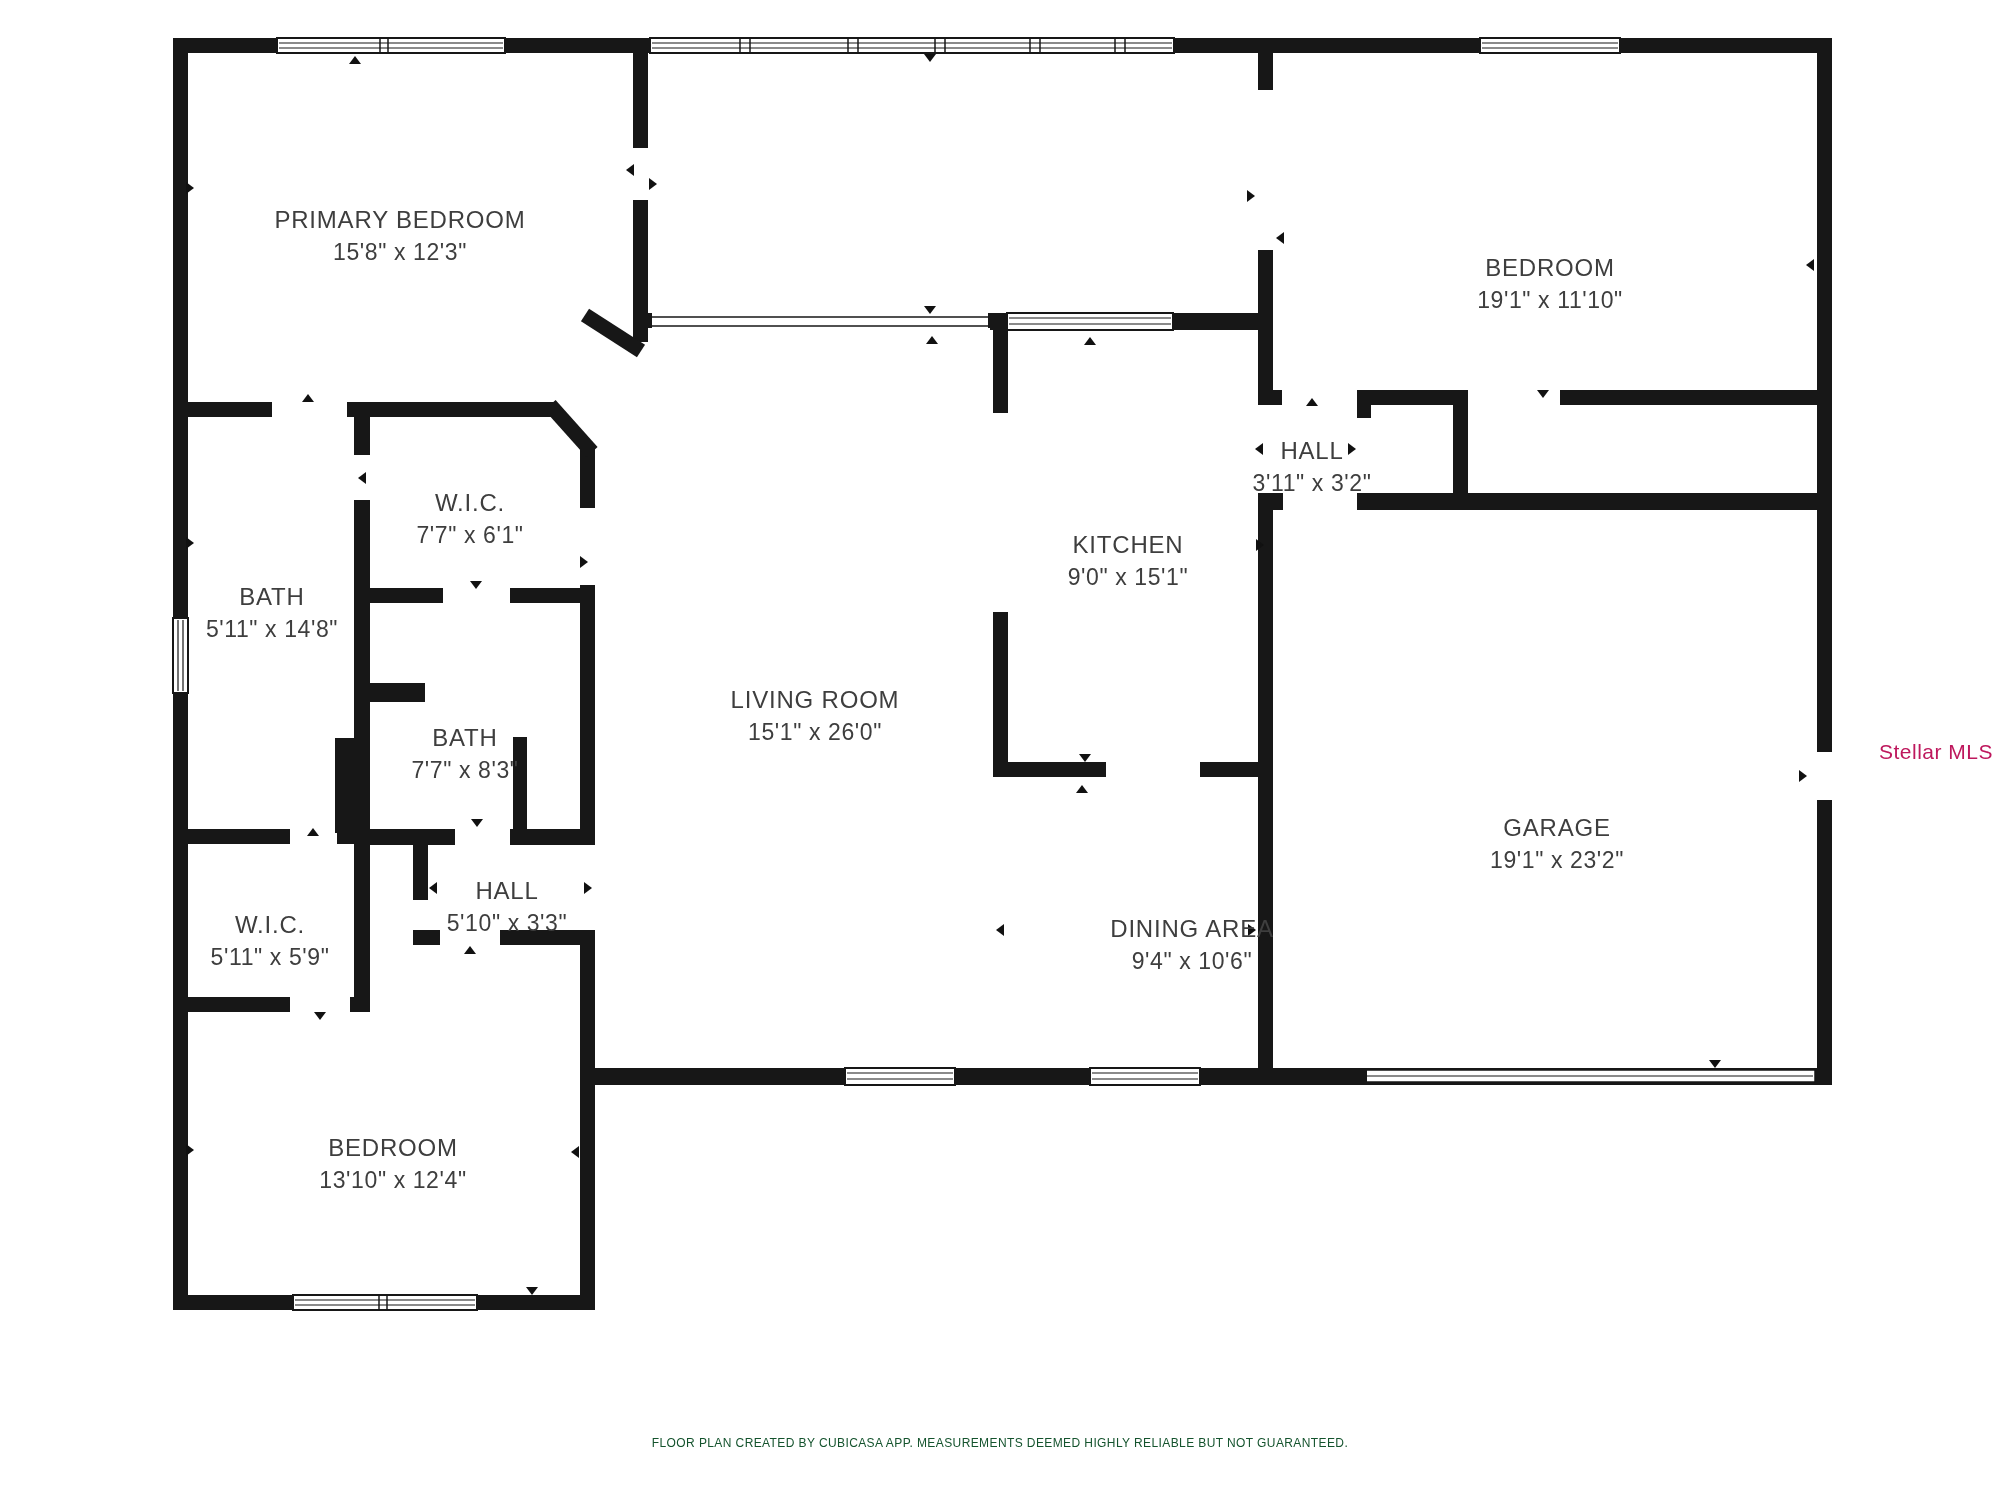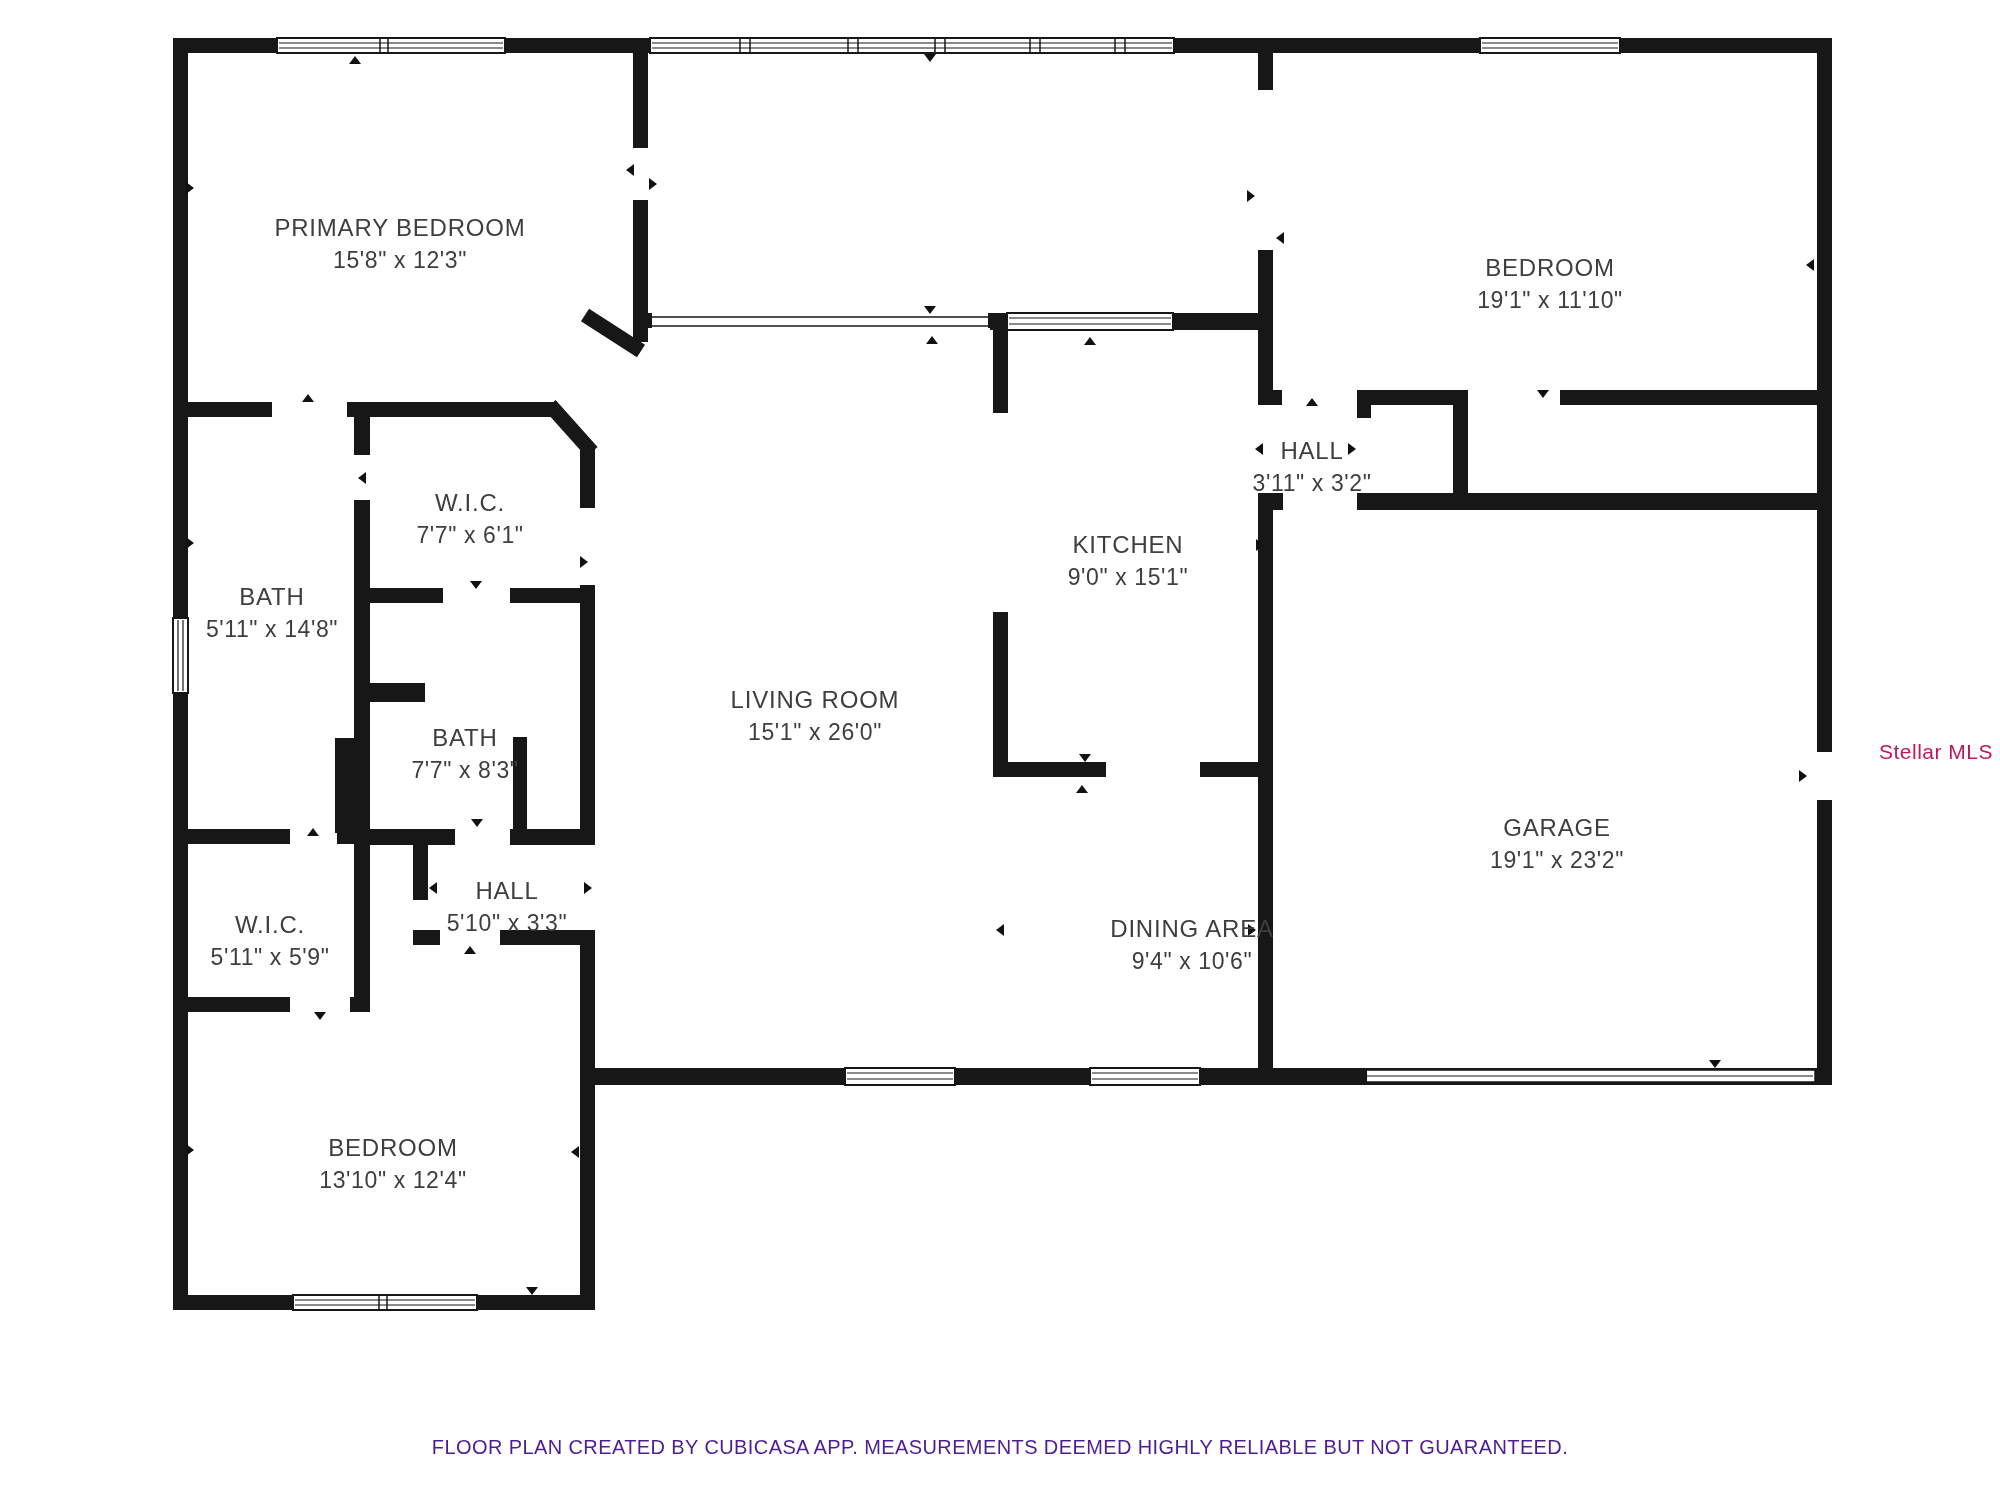--- a/index.html
+++ b/index.html
@@ -5,21 +5,21 @@
   html,body{margin:0;padding:0;background:#ffffff;}
   body{width:2000px;height:1500px;position:relative;overflow:hidden;
        font-family:"Liberation Sans", sans-serif;}
   .plan{position:absolute;inset:0;}
   .plan svg{position:absolute;left:0;top:0;}
   .room-label{position:absolute;transform:translate(-50%,-50%);text-align:center;
               color:#3e3e3e;white-space:nowrap;line-height:1.0;}
   .room-name{display:block;font-size:24px;letter-spacing:0.8px;font-weight:400;}
   .room-dims{display:block;font-size:23px;letter-spacing:0.6px;margin-top:9px;}
   .footer-note{position:absolute;left:50%;top:1436px;transform:translateX(-50%);
-               font-size:20px;letter-spacing:0.4px;color:#4c1d95;white-space:nowrap;}
+               font-size:12px;letter-spacing:0.4px;color:#14532d;white-space:nowrap;}
   .watermark{position:absolute;left:1936px;top:752px;transform:translate(-50%,-50%);
              font-size:21px;color:#be185d;letter-spacing:0.5px;white-space:nowrap;
              filter:blur(0.6px);}
 </style>
 </head>
 <body>
 
 <div class="plan">
 
   <svg width="2000" height="1500" viewBox="0 0 2000 1500">
@@ -200,21 +200,21 @@
       <polygon points="186,182 186,194 194,188"></polygon>
       <polygon points="186,537 186,549 194,543"></polygon>
       <polygon points="1814,259 1814,271 1806,265"></polygon>
       <polygon points="186,1144 186,1156 194,1150"></polygon>
       <polygon points="579,1146 579,1158 571,1152"></polygon>
       <polygon points="1004,924 1004,936 996,930"></polygon>
       <polygon points="1248,924 1248,936 1256,930"></polygon>
     </g>
   </svg>
 
-  <div class="room-label" style="left:400px;top:244px;">
+  <div class="room-label" style="left:400px;top:236px;">
     <span class="room-name">PRIMARY BEDROOM</span>
     <span class="room-dims">15'8" x 12'3"</span>
   </div>
   <div class="room-label" style="left:1550px;top:284px;">
     <span class="room-name">BEDROOM</span>
     <span class="room-dims">19'1" x 11'10"</span>
   </div>
   <div class="room-label" style="left:470px;top:519px;">
     <span class="room-name">W.I.C.</span>
     <span class="room-dims">7'7" x 6'1"</span>

